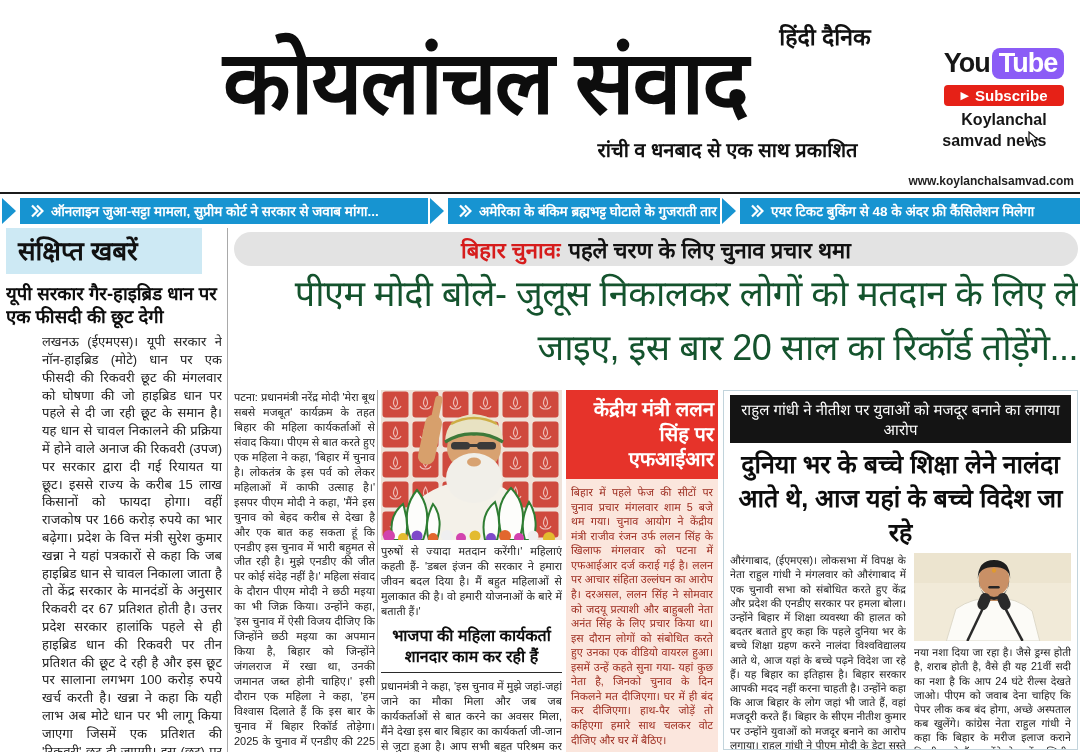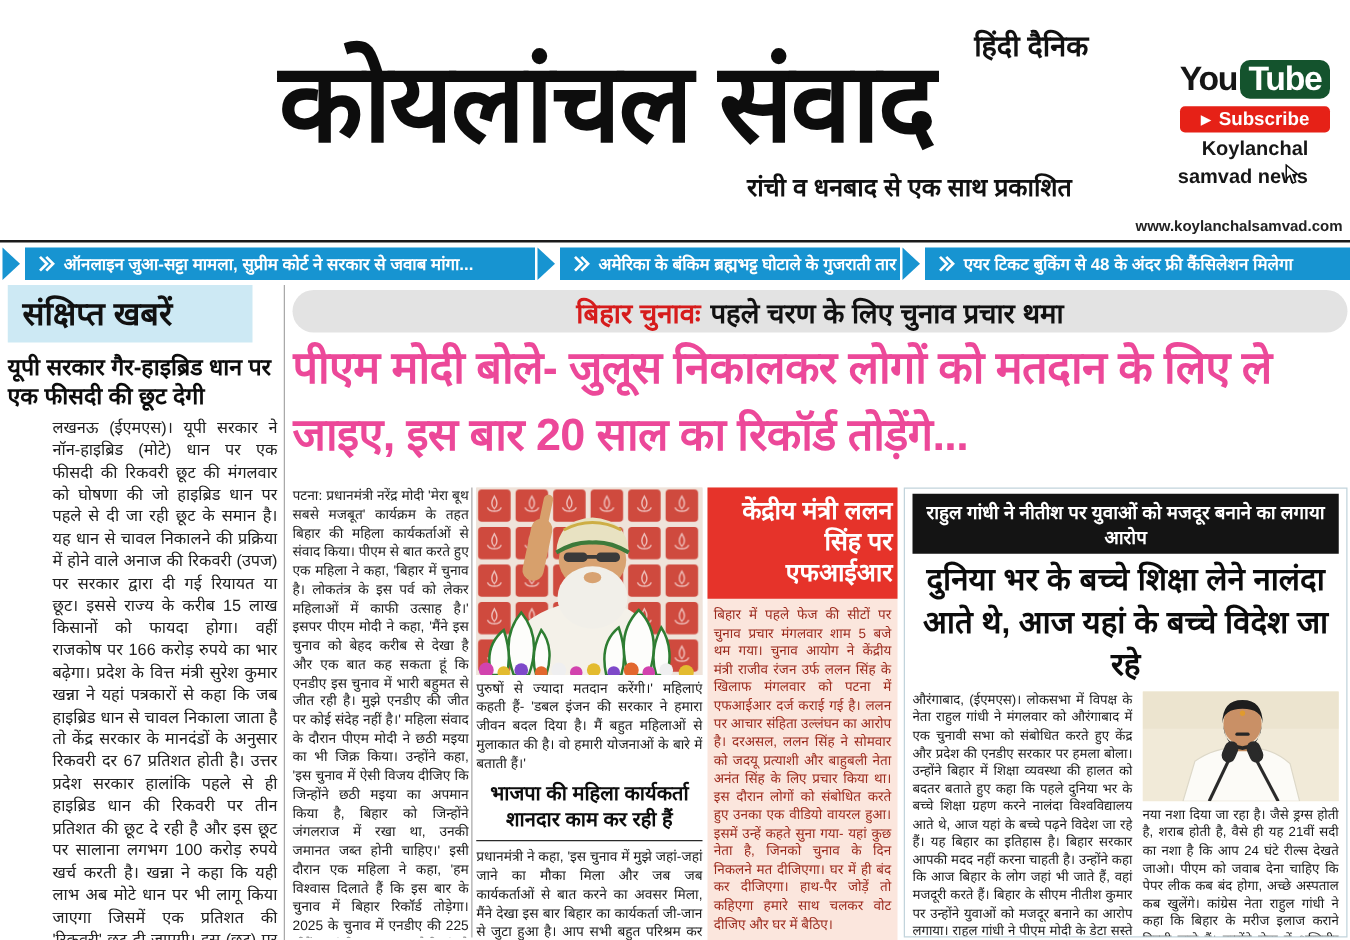--- a/index.html
+++ b/index.html
@@ -12,21 +12,21 @@
   .abs { position:absolute; }
 
   
   .masthead { left:60px; top:8px; width:850px; height:150px; font-size:88px; font-weight:900;
     text-align:center; line-height:150px; letter-spacing:-2px; color:#0d0d0d; white-space:nowrap; }
   .daily { left:735px; top:20px; width:180px; text-align:center; font-size:23px; font-weight:800; }
   .tagline { left:545px; top:136px; width:365px; text-align:center; font-size:20px; font-weight:800; }
   .ytblock { left:930px; top:48px; width:148px; text-align:center; }
   .yt-row { display:flex; justify-content:center; align-items:center; gap:2px; }
   .yt-you { font-size:27px; font-weight:900; color:#161616; letter-spacing:-1px; }
-  .yt-tube { font-size:27px; font-weight:900; color:#fff; background:#14532d; border-radius:8px; padding:0 7px; letter-spacing:-1px; }
+  .yt-tube { font-size:27px; font-weight:900; color:#fff; background:#8b5cf6; border-radius:8px; padding:0 7px; letter-spacing:-1px; }
   .yt-sub { margin:6px auto 0; display:flex; align-items:center; justify-content:center; gap:6px;
     background:#e62117; color:#fff; font-size:15px; font-weight:700; border-radius:4px;
     padding:2px 8px; width:120px; border:none; cursor:pointer; font-family:inherit; }
   .yt-sub .tri { font-size:11px; }
   .yt-chan { margin-top:5px; font-size:16px; font-weight:700; color:#161616; position:relative; }
   .cursor-ic { position:relative; top:2px; left:-26px; }
   .website { right:6px; top:174px; font-size:12px; font-weight:700; color:#222; }
   .dateline { left:8px; top:168px; font-size:13.5px; color:#1a1a1a; white-space:nowrap; }
   .dateline b { font-weight:800; }
   .dateline span { margin-right:14px; }
@@ -45,40 +45,40 @@
   .sidebar { left:6px; top:228px; width:216px; height:524px; overflow:hidden; }
   .sb-title { background:#cde9f4; font-size:26px; font-weight:900; padding:4px 12px 6px; width:196px; margin-bottom:8px; }
   .sb-head { font-size:18.5px; font-weight:800; line-height:1.25; margin:6px 0 5px; color:#0d0d0d; }
   .sb-body { font-size:13px; line-height:1.37; text-align:justify; color:#222;margin-left:36px; }
   .vline { background:#a9a9a9; width:1px; }
 
   
   .kickerbar { left:234px; top:232px; width:844px; height:34px; background:#e3e3e3; border-radius:17px;
     display:flex; align-items:center; justify-content:center; font-size:22px; font-weight:800; }
   .kicker-red { color:#d61c1c; margin-right:8px; }
-  .lead-headline { left:234px; top:267px; width:844px; height:120px; font-size:36px; font-weight:700;
-    text-align:left; line-height:1.5; color:#ec4899; letter-spacing:-0.5px; overflow:hidden; }
+  .lead-headline { left:234px; top:267px; width:844px; height:120px; font-size:36px; font-weight:400;
+    text-align:right; line-height:1.5; color:#14532d; letter-spacing:-0.5px; overflow:hidden; }
   .col { overflow:hidden; font-size:11px; line-height:1.36; text-align:justify; color:#1c1c1c; }
   .col1 { left:234px; top:390px; width:141px; height:360px; }
   .col2 { left:381px; top:390px; width:181px; height:360px; }
   .col3 { left:566px; top:390px; width:152px; height:360px; }
   .photo-frame { width:181px; height:150px; overflow:hidden; background:#e9dcd2; }
   .cap { margin-top:4px; }
   .subhead { font-size:16px; font-weight:800; text-align:center; line-height:1.3; margin-top:7px;
     padding-bottom:5px; border-bottom:1.5px solid #2a2a2a; color:#0d0d0d; }
   .c2body { margin-top:6px; }
 
   .firbox { background:#fbe6dd; }
   .fir-title { background:#e6332a; color:#fff; font-size:20px; font-weight:800; text-align:right;
     line-height:1.25; padding:7px 4px; }
   .fir-body { color:#9c2b1e; font-size:10.8px; line-height:1.35; text-align:justify; padding:6px 5px 7px; }
 
   
   .rahulbox { left:723px; top:390px; width:355px; height:360px; border:1.5px solid #c2d4dc; padding:4px 6px; overflow:hidden; }
-  .r-kicker { background:#141414; color:#fff; font-size:15px; font-weight:700; text-align:center; padding:4px 2px; }
+  .r-kicker { background:#141414; color:#fff; font-size:15px; font-weight:400; text-align:center; padding:4px 2px; }
   .r-headline { font-size:25px; font-weight:900; text-align:center; line-height:1.35; margin:5px 0 4px; color:#0c0c0c; }
   .r-cols { display:flex; gap:8px; height:253px; overflow:hidden; }
   .r-c { font-size:10.6px; line-height:1.34; text-align:justify; color:#1c1c1c; overflow:hidden; }
   .r-c1 { width:176px; flex:none; }
   .r-c2 { flex:1; }
   .r-photo { width:100%; height:88px; background:#f1ead8; overflow:hidden; margin-bottom:4px; }
 </style>
 </head>
 <body>
 

